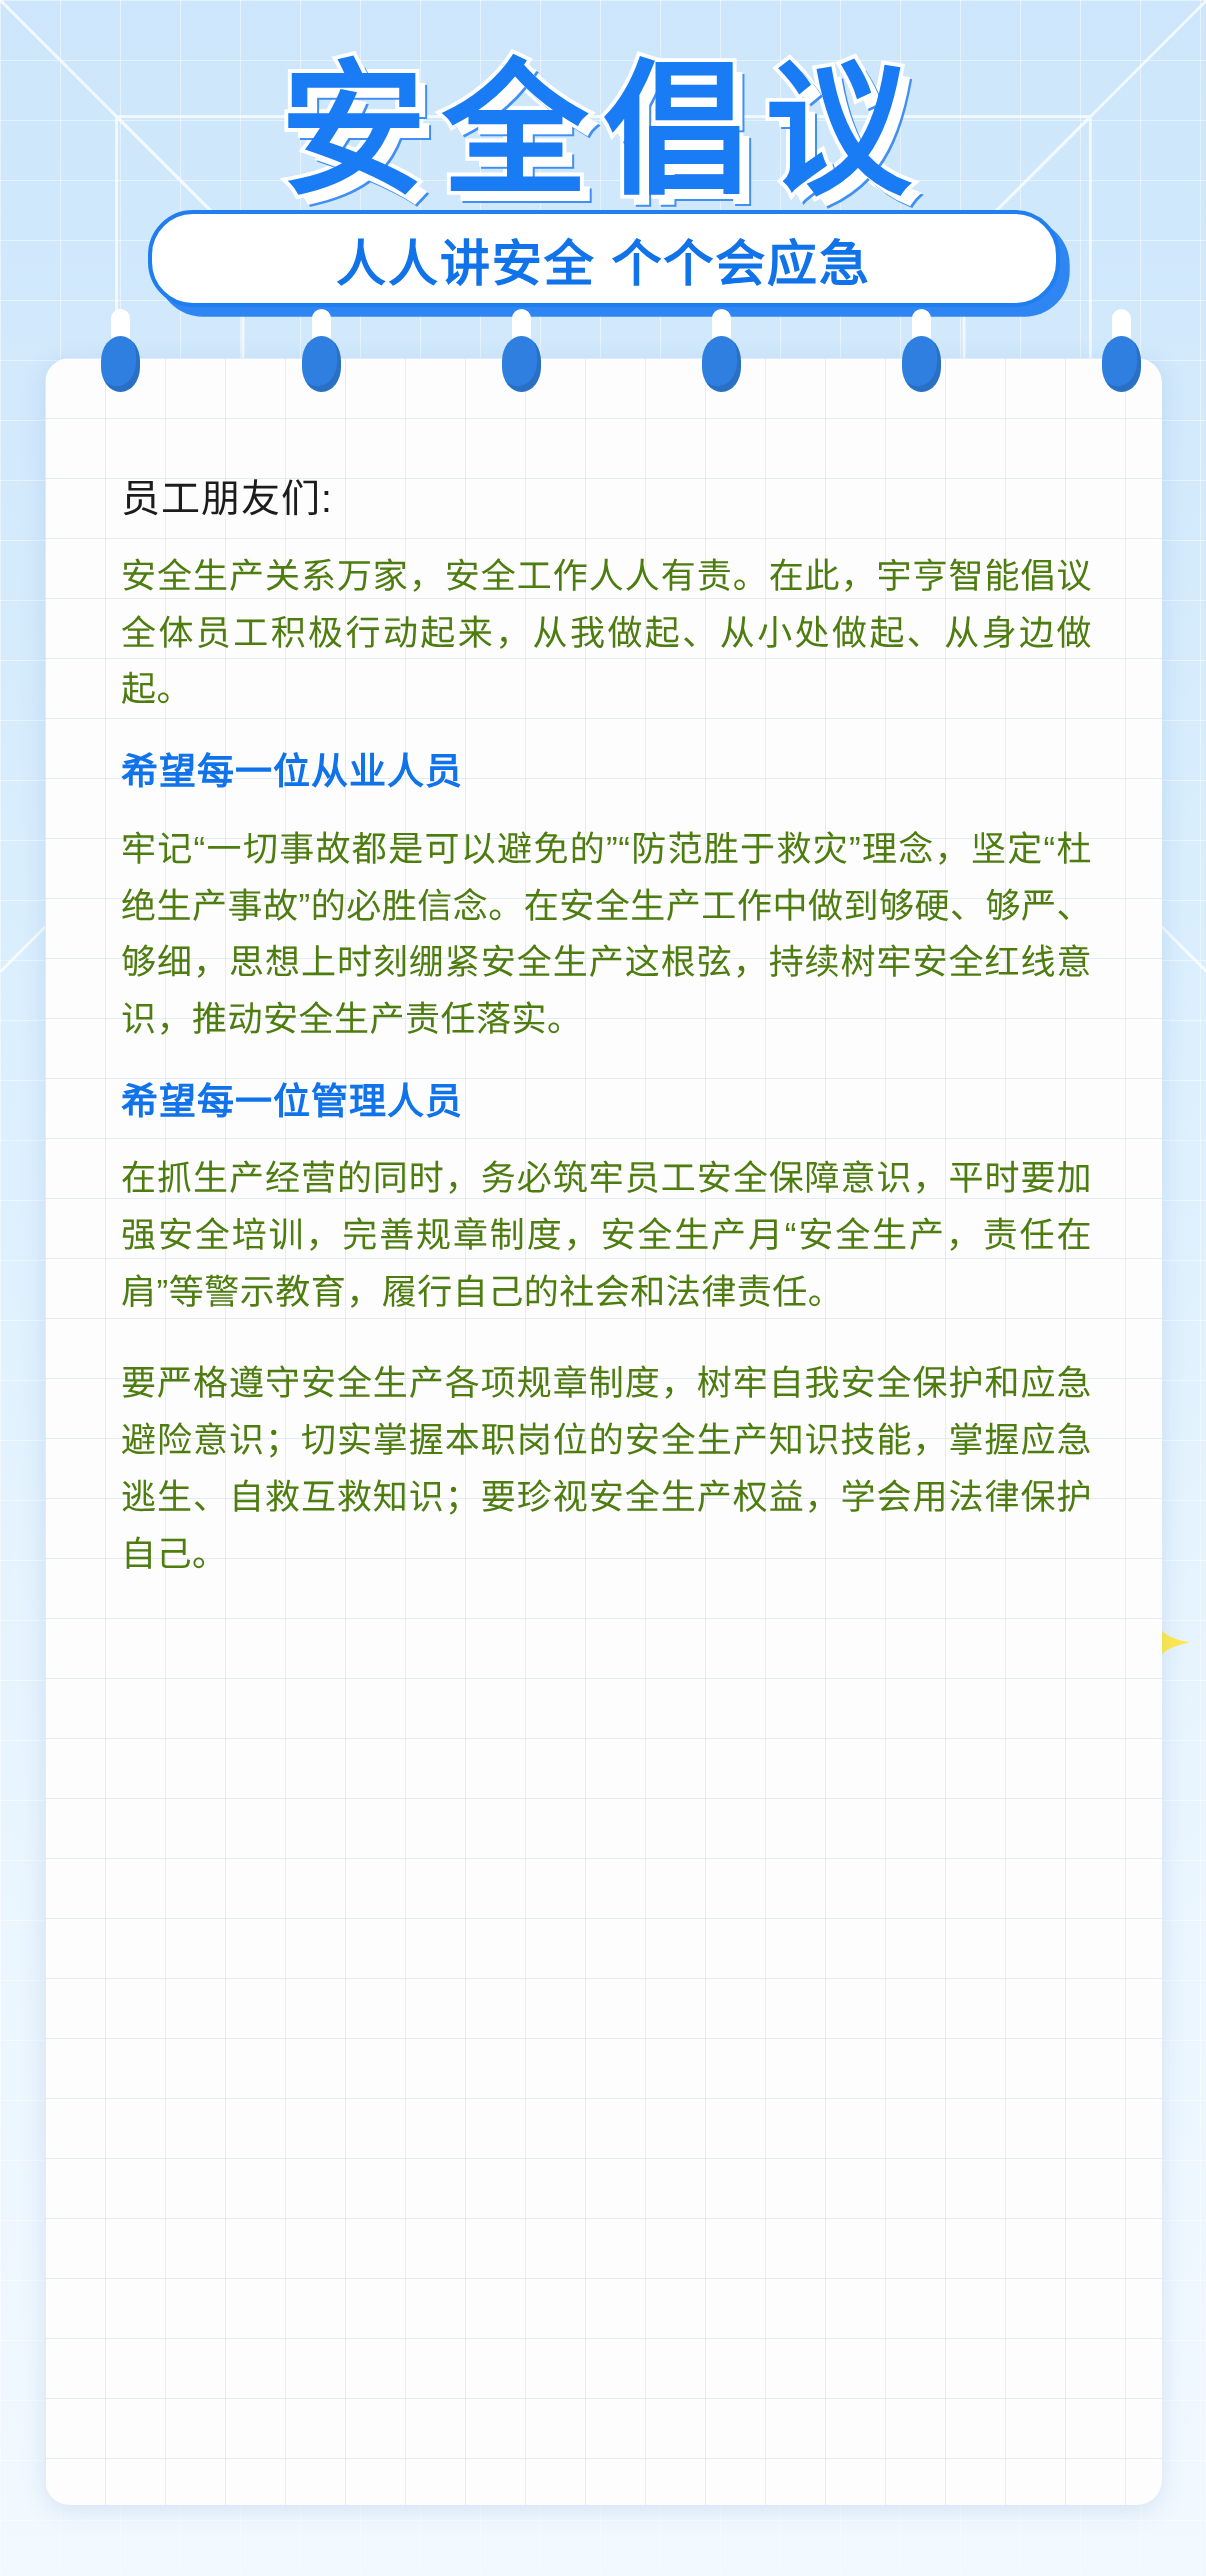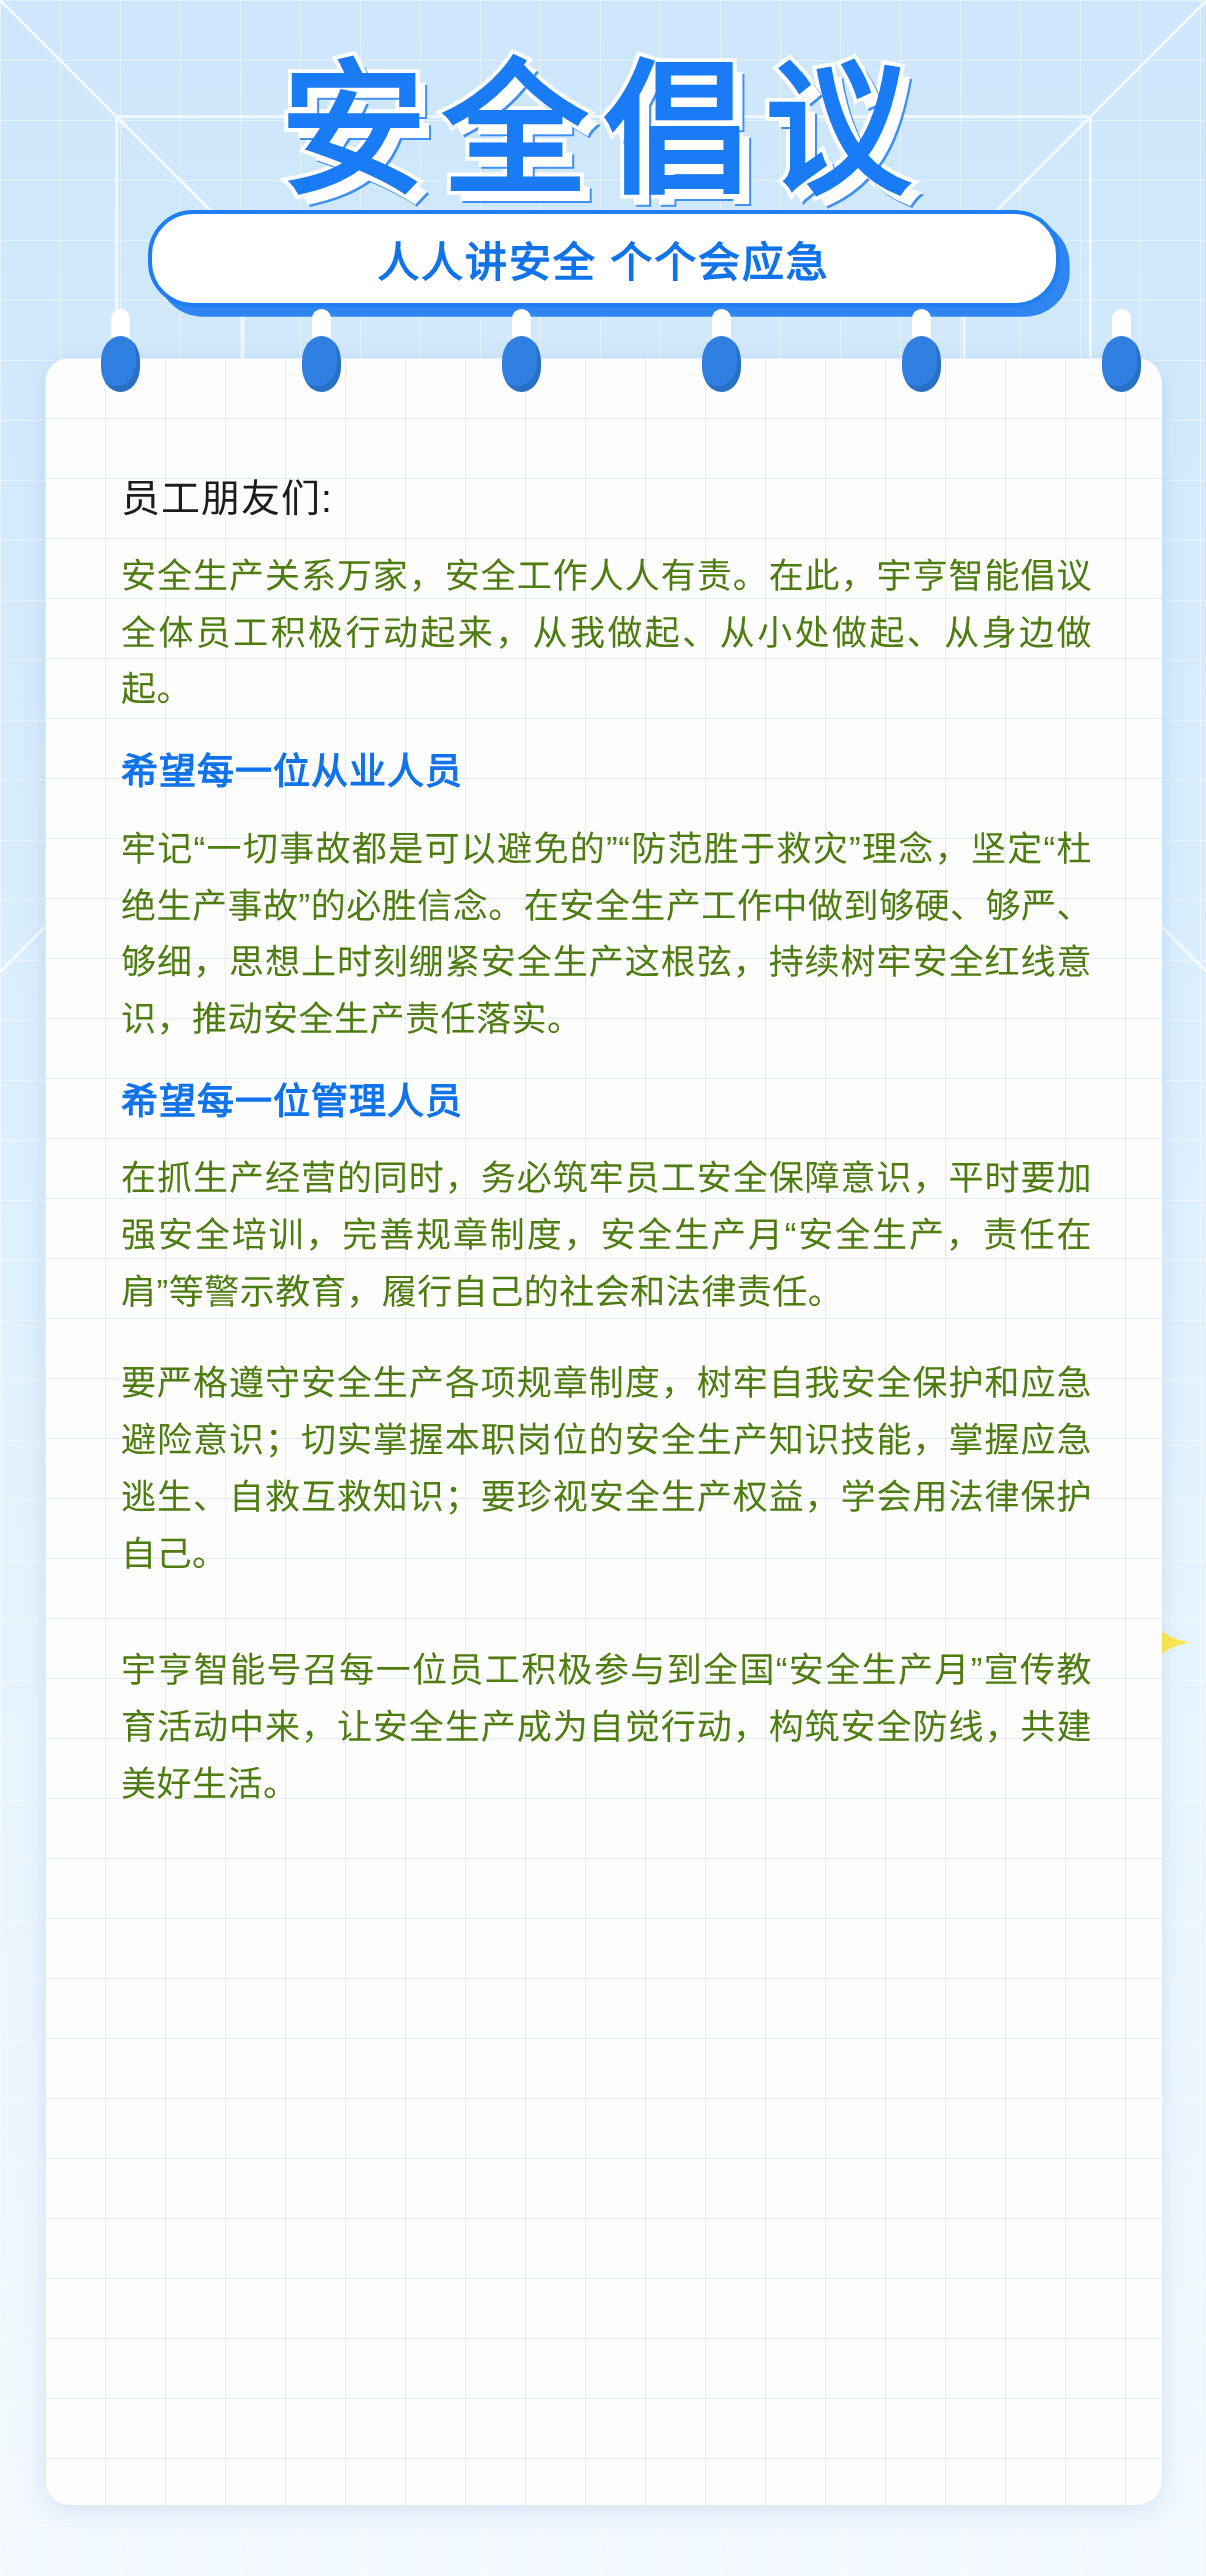--- a/index.html
+++ b/index.html
@@ -84,21 +84,21 @@
     height: 89px;
     border-radius: 45px;
     background: #ffffff;
     border: 4.9px solid #1f7ef0;
     box-shadow: 9.7px 9.7px 0 #2f86f2;
     display: flex;
     align-items: center;
     justify-content: center;
   }
   .subtitle-text {
-    font-size: 42px;
+    font-size: 50px;
     font-weight: 700;
     color: #1173ea;
     letter-spacing: 1.9px;
     white-space: nowrap;
   }
 
   
   .note-card {
     position: absolute;
     top: 358px;
@@ -260,21 +260,20 @@
           <span class="hl"></span>
           <span>希望每一位管理人员</span>
         </h3>
       </div>
       <p class="para">在抓生产经营的同时，务必筑牢员工安全保障意识，平时要加强安全培训，完善规章制度，安全生产月“安全生产，责任在肩”等警示教育，履行自己的社会和法律责任。</p>
 
       <p class="para">要严格遵守安全生产各项规章制度，树牢自我安全保护和应急避险意识；切实掌握本职岗位的安全生产知识技能，掌握应急逃生、自救互救知识；要珍视安全生产权益，学会用法律保护自己。</p>
 
       <div class="spacer-lg"></div>
 
-      <p class="para">宇亨智能号召每一位员工积极参与到全国“安全生产月”宣传教育活动中来，让安全生产成为自觉行动，构筑安全防线，共建美好生活。</p>
 
     </div>
   </div>
 
   <div class="rings" id="rings">
       <div class="ring" style="left: 56px;">
         <div class="stem"></div>
         <div class="knob"></div>
       </div>
       <div class="ring" style="left: 257px;">

